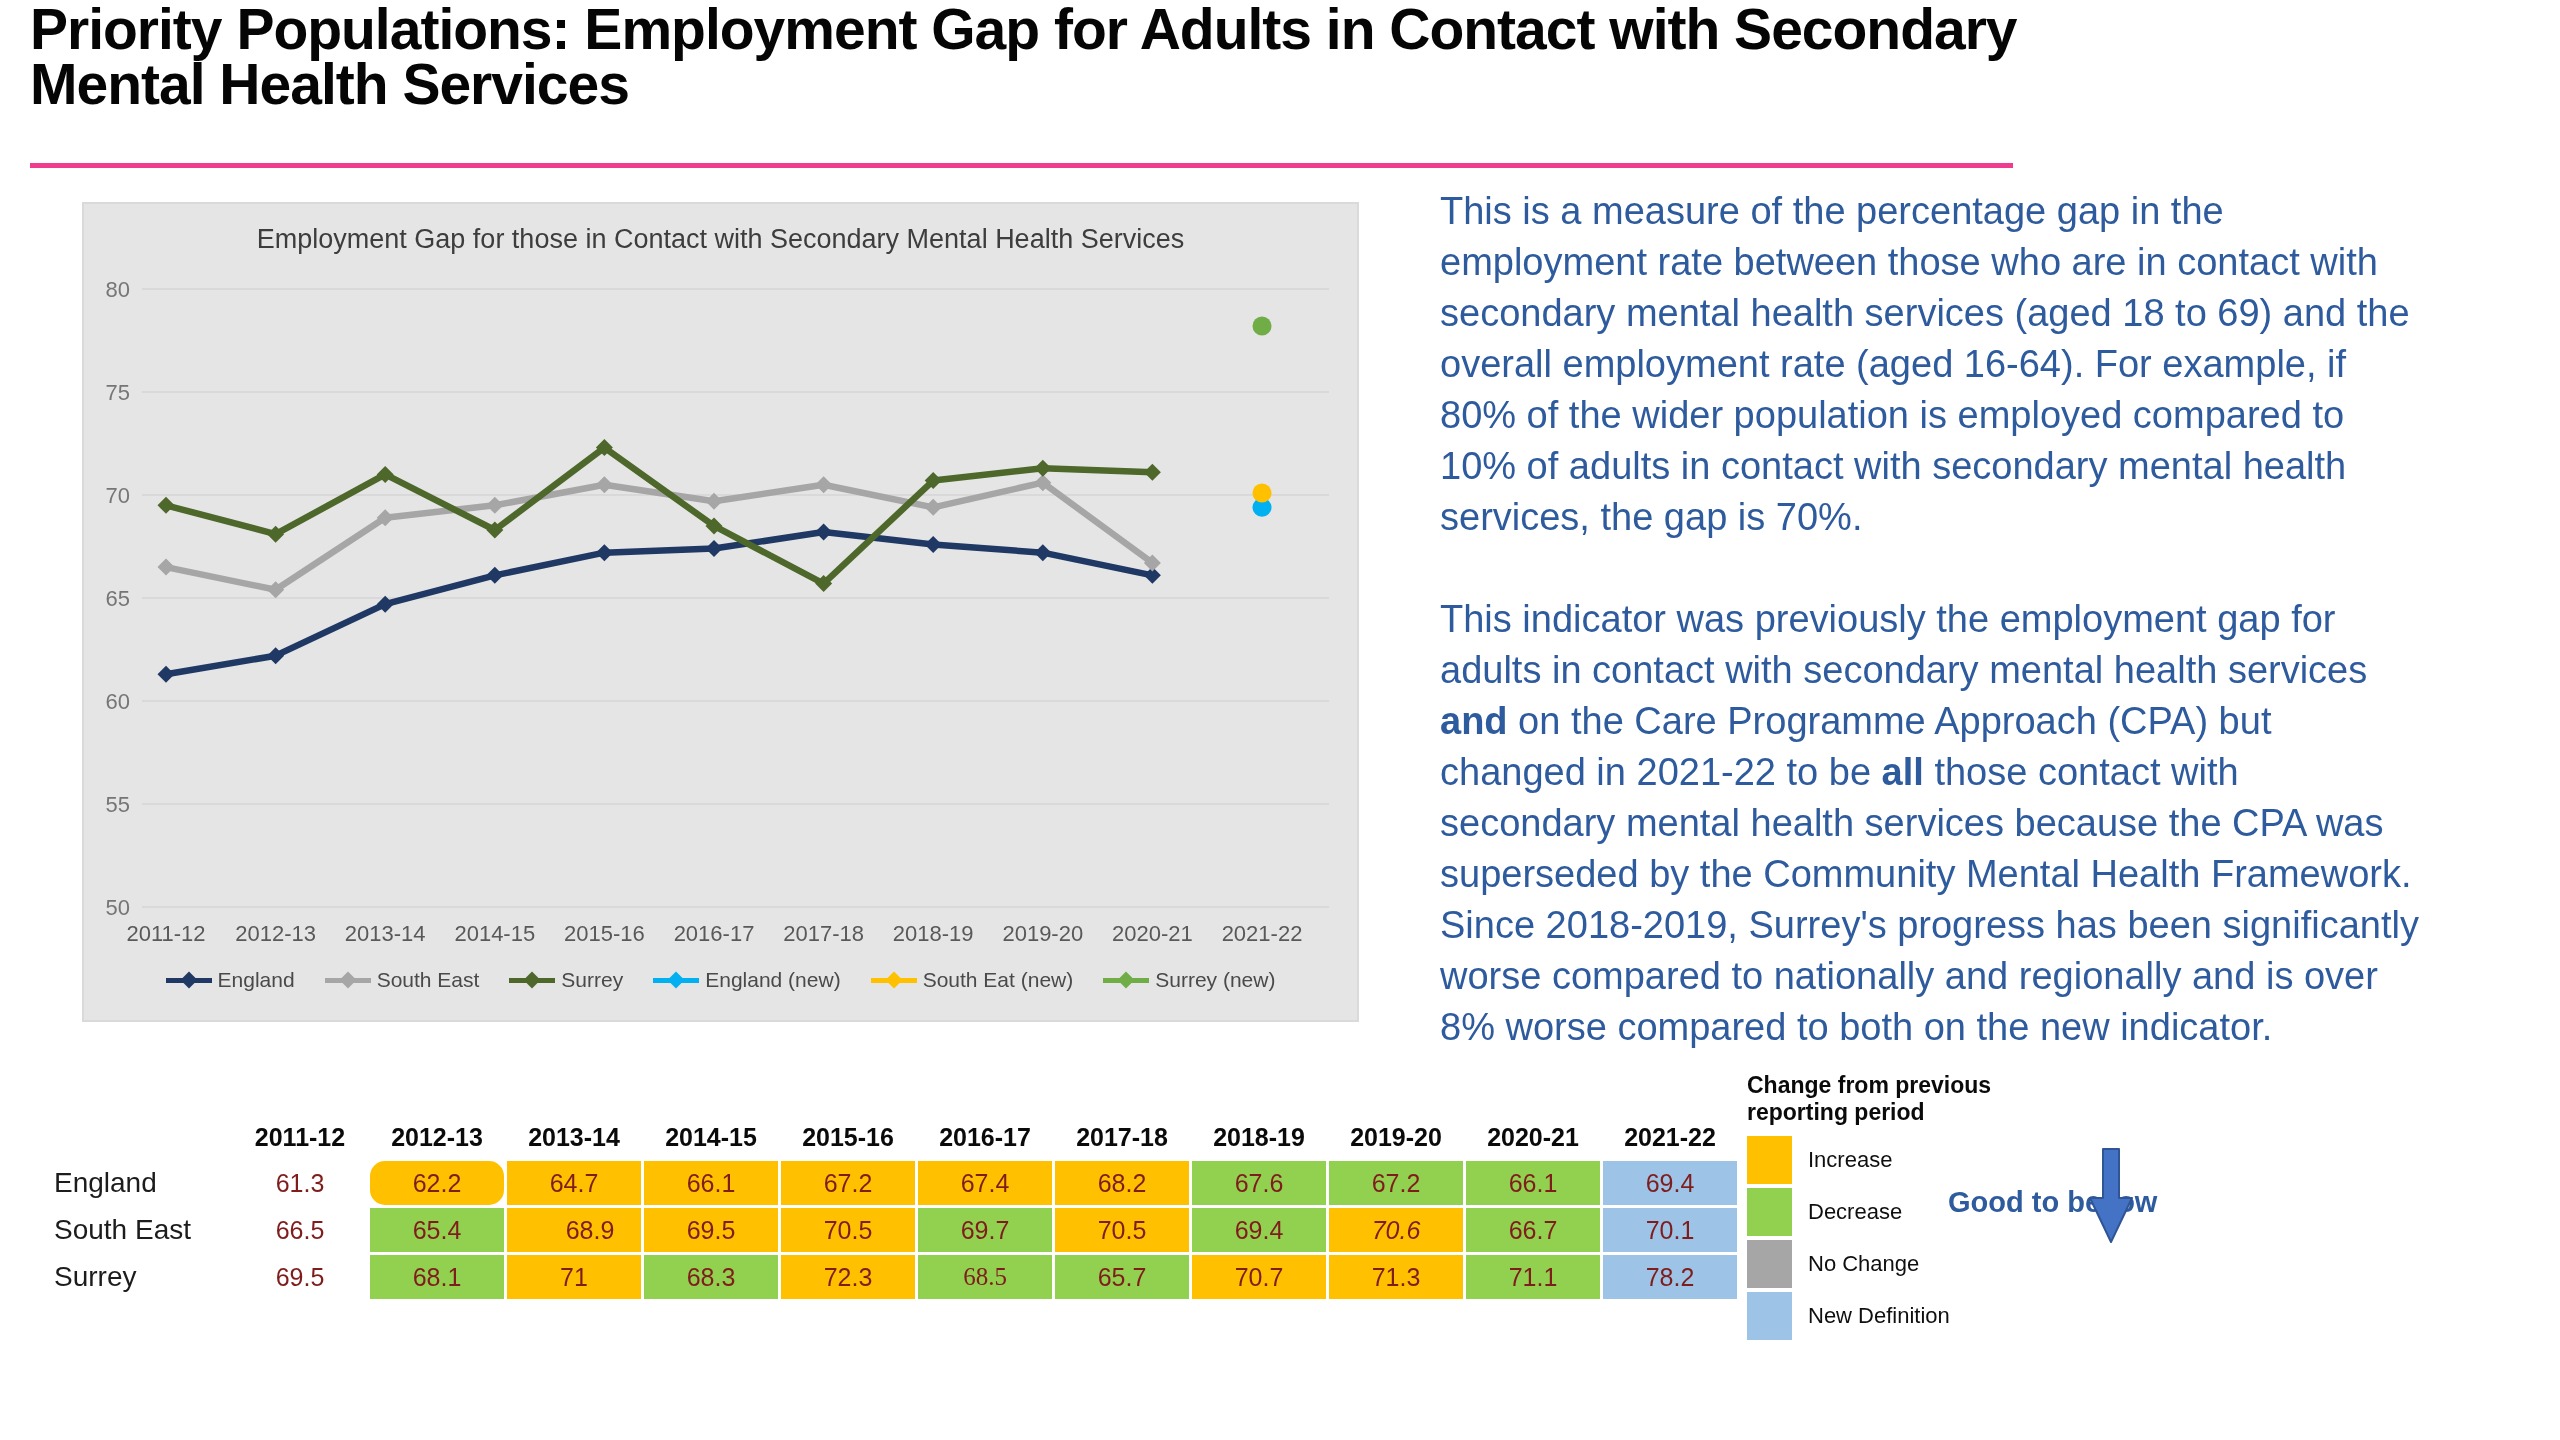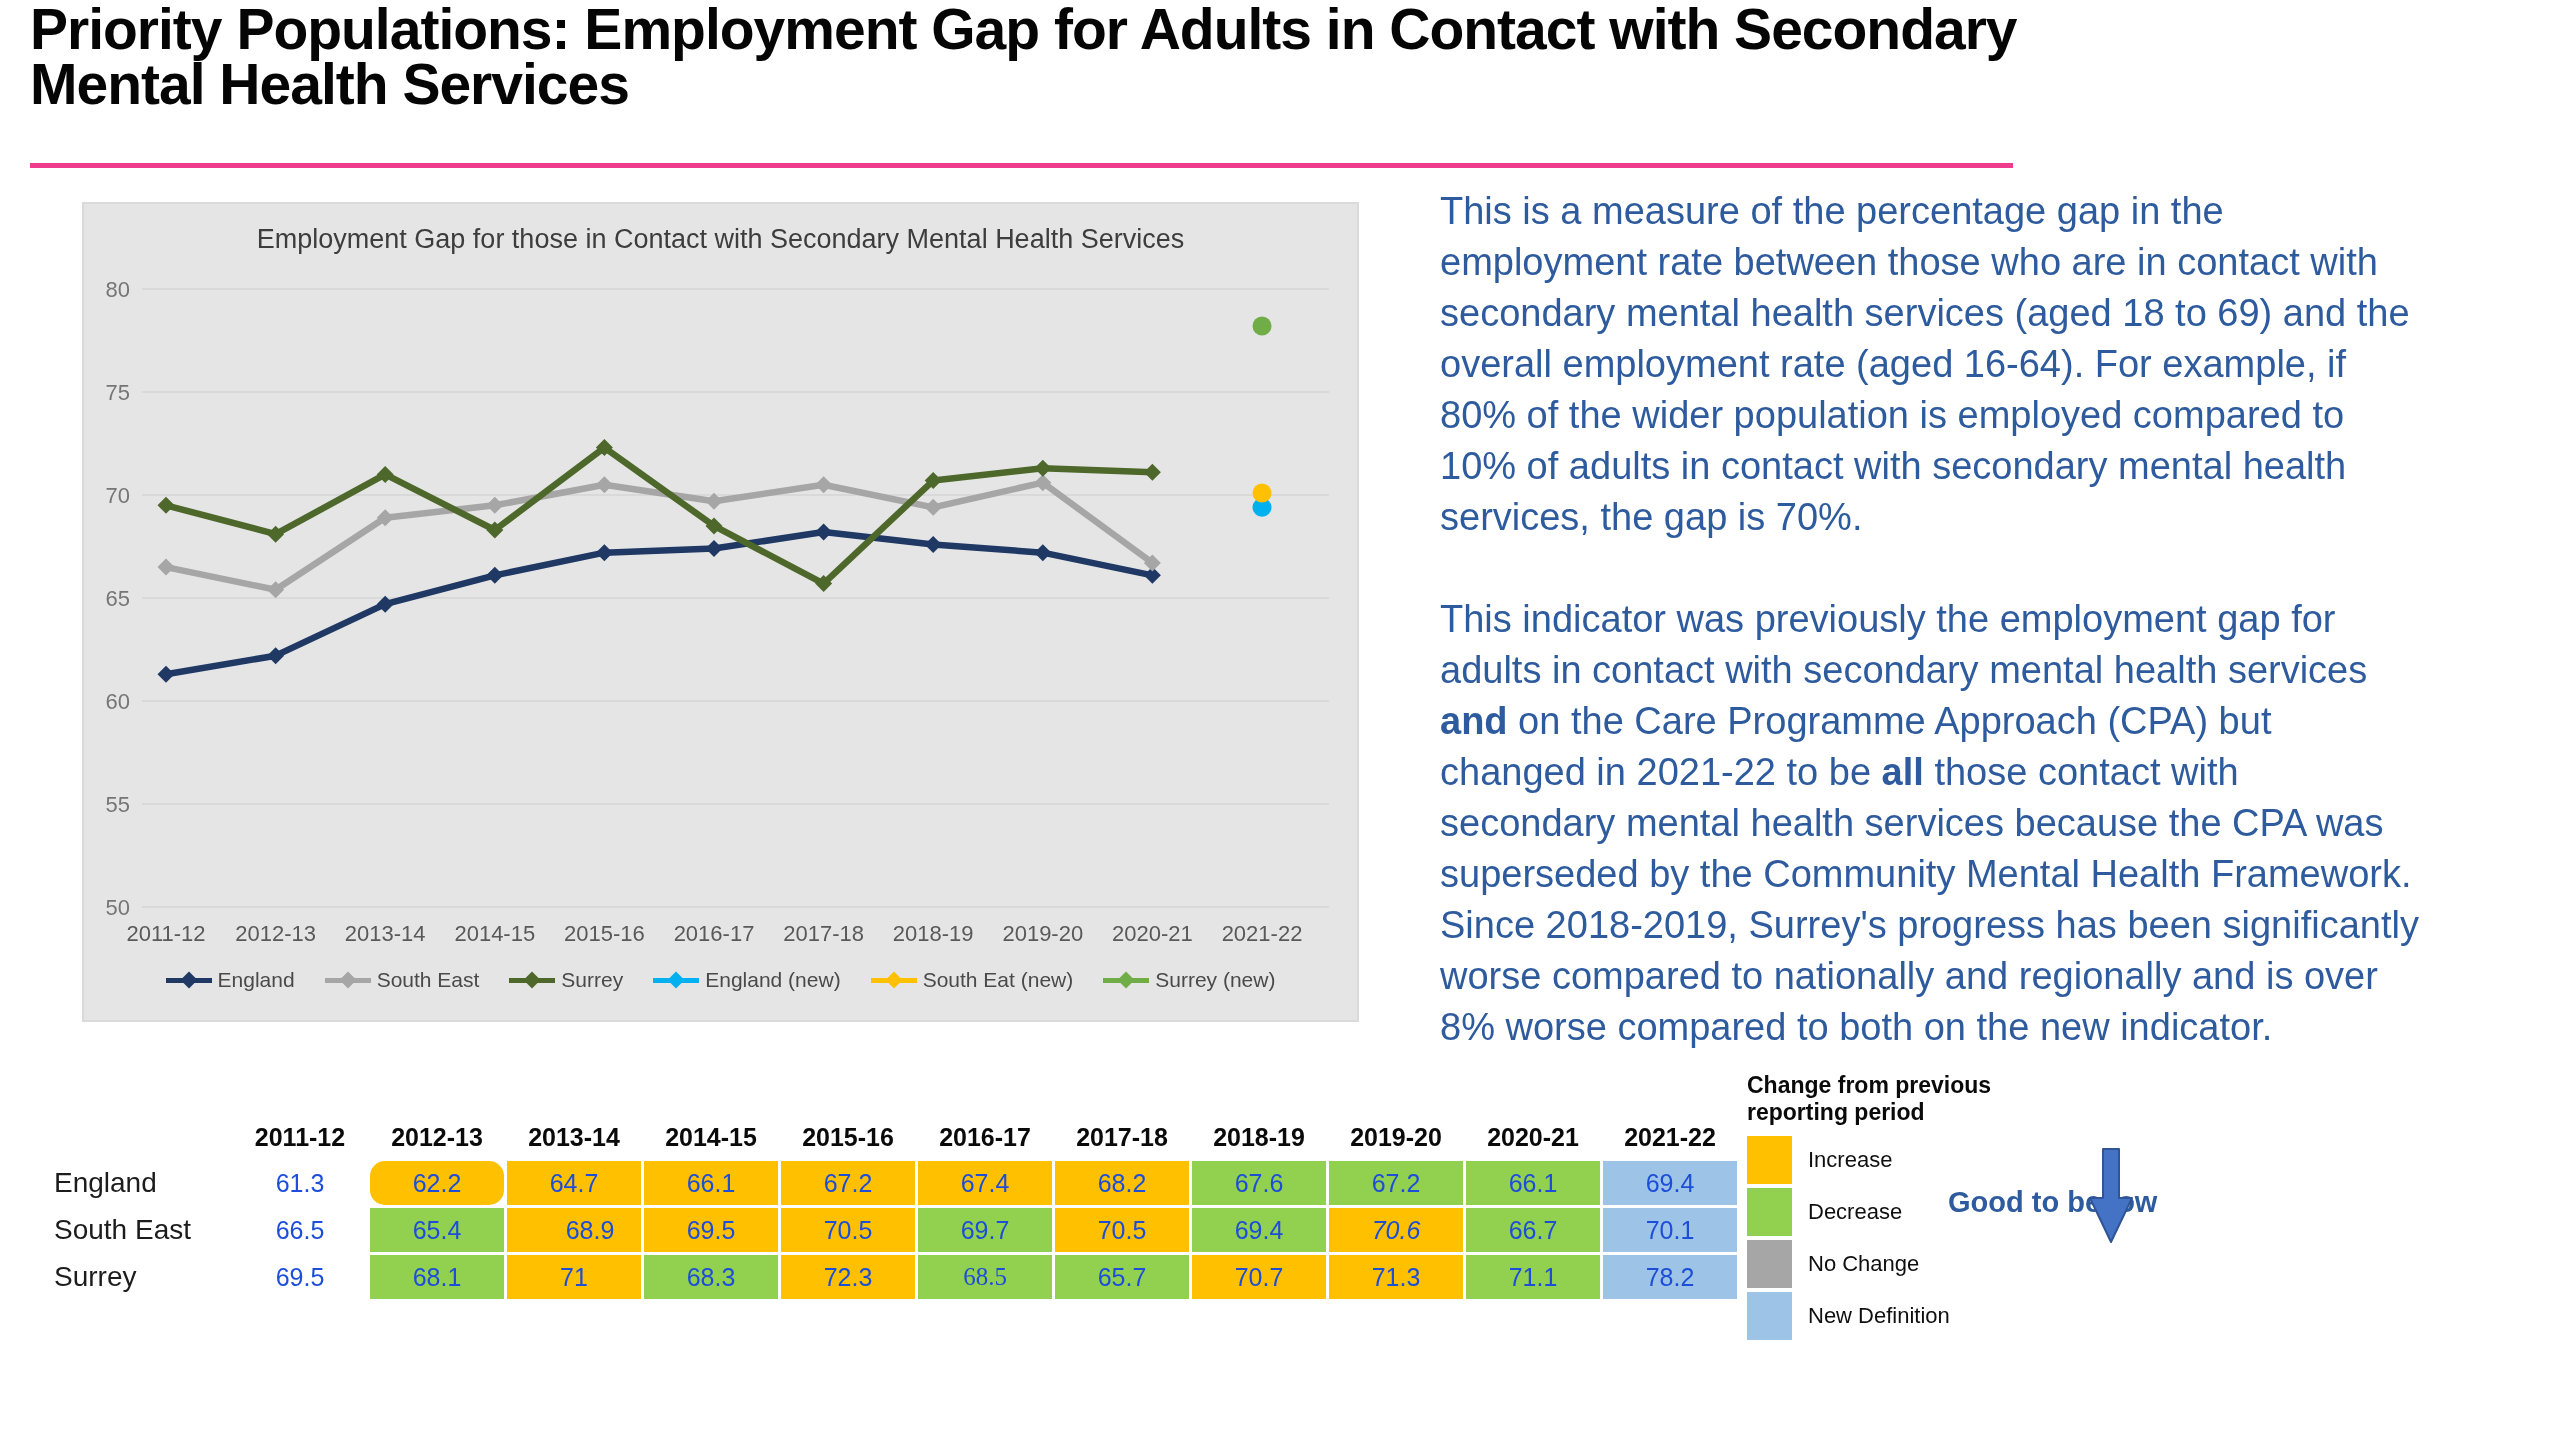--- a/index.html
+++ b/index.html
@@ -34,21 +34,21 @@
   .description p{margin:0 0 51px 0;}
   .data-table{
     position:absolute;left:50px;top:1120px;
     display:grid;grid-template-columns:180px repeat(11,134px);gap:3px;
     font-size:25px;
   }
   .th{height:34px;display:flex;align-items:center;justify-content:center;
       font-weight:bold;color:#0a0a0a;font-size:25px;margin-bottom:4px;}
   .rowlabel{height:44px;display:flex;align-items:center;justify-content:flex-start;
       font-size:28px;color:#1c1c1c;padding-left:4px;box-sizing:border-box;}
-  .cell{height:44px;display:flex;align-items:center;justify-content:center;color:#1d4ed8;}
+  .cell{height:44px;display:flex;align-items:center;justify-content:center;color:#7f1d1d;}
   .key-block{position:absolute;left:1747px;top:1072px;width:420px;}
   .key-heading{font-size:23px;font-weight:bold;color:#0a0a0a;line-height:27px;width:260px;margin-bottom:10px;}
   .key-row{display:flex;align-items:center;margin-bottom:4px;}
   .key-swatch{width:45px;height:48px;flex:0 0 45px;}
   .key-label{margin-left:16px;font-size:22px;color:#0f0f0f;}
   .good-low{
     position:absolute;left:1948px;top:1186px;font-size:29px;font-weight:bold;color:#2E5B9D;
   }
   .down-arrow{position:absolute;left:2088px;top:1146px;}
 </style>

